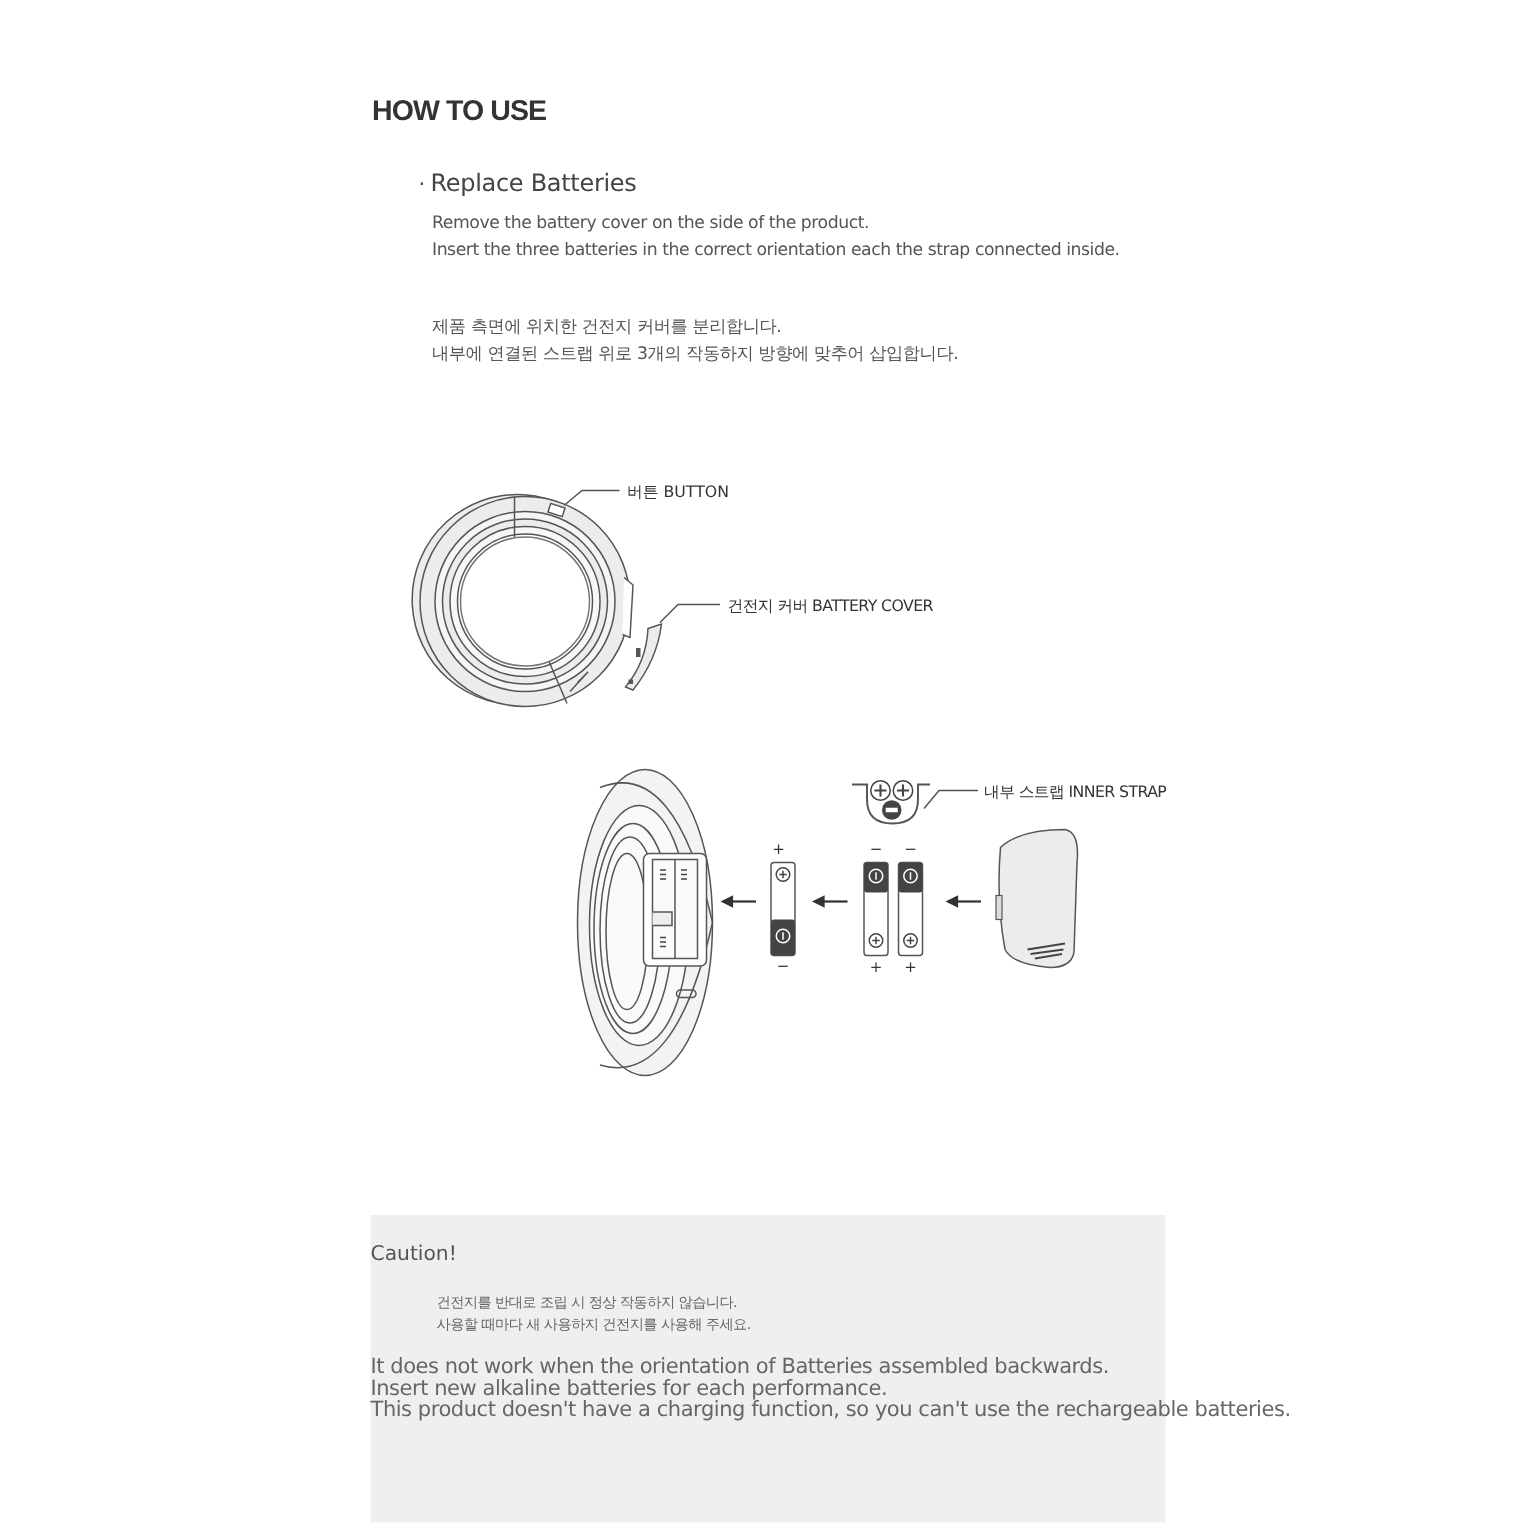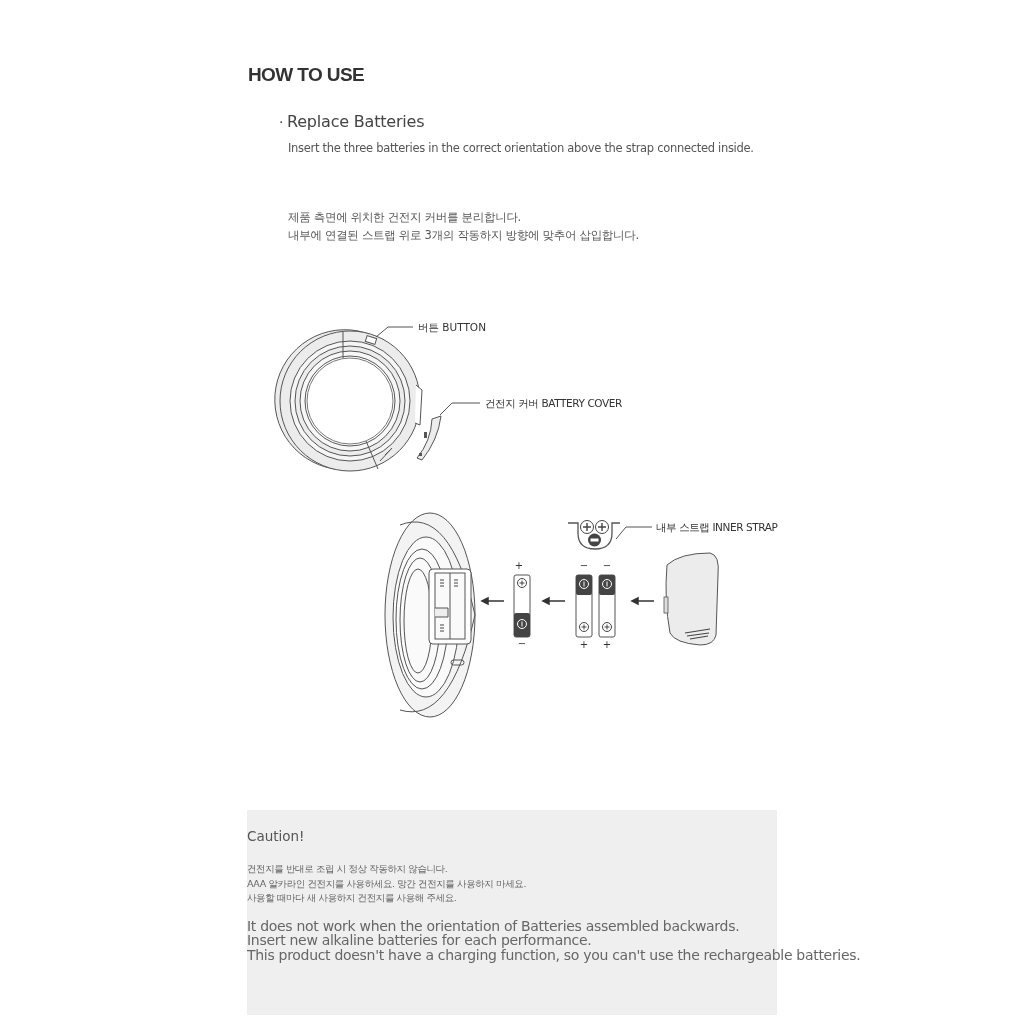--- a/index.html
+++ b/index.html
@@ -18,37 +18,38 @@
   .sec-en { top: 112px; }
   .sec-ko { top: 200px; }
 
   svg text { font-family: "DejaVu Sans", "Liberation Sans", sans-serif; }
 
   .diagram1 { position: absolute; left: 270px; top: 315px; width: 380px; height: 160px; }
   .diagram2 { position: absolute; left: 380px; top: 505px; width: 410px; height: 220px; }
 
   .caution { position: absolute; left: 247px; top: 810px; width: 530px; height: 205px; background: #efefef; text-align: left; }
   .caution-title { margin-top: 18px; font-size: 13.5px; color: #555; }
-  .caution-ko { margin-top: 18px; font-size: 9.5px; line-height: 14.5px; color: #666; letter-spacing: -0.4px; }
+  .caution-ko { margin-top: 18px; font-size: 9.5px; line-height: 14.5px; color: #666; letter-spacing: -0.4px; padding-left: 44px; }
   .caution-en { margin-top: 13px; font-size: 14px; line-height: 14.7px; color: #666; letter-spacing: -0.3px; }
   .caution-ko div, .caution-en div { white-space: nowrap; }
 </style>
 </head>
 <body>
 
 <div class="page">
 
   <h1 class="main-title">HOW TO USE</h1>
 
   <div class="section sec-en">
     <div class="section-title">
       <span class="bullet">·</span><span>Replace Batteries</span>
     </div>
     <div class="section-body">
-      <div>Insert the three batteries in the correct orientation above the strap connected inside.</div>
+      <div>Remove the battery cover on the side of the product.</div>
+      <div>Insert the three batteries in the correct orientation each the strap connected inside.</div>
     </div>
   </div>
 
   <div class="section sec-ko">
     <div class="section-body">
       <div>제품 측면에 위치한 건전지 커버를 분리합니다.</div>
       <div>내부에 연결된 스트랩 위로 3개의 작동하지 방향에 맞추어 삽입합니다.</div>
     </div>
   </div>
 
@@ -165,21 +166,20 @@
       <path d="M 287 60 Q 300 48 330 48 Q 340 50 338 70 L 336 130 Q 334 140 320 140 Q 295 138 290 128 Q 284 95 287 60 Z" fill="#ececec" stroke="#555" stroke-width="1"></path>
       <rect x="284" y="92" width="4" height="16" fill="#ddd" stroke="#555" stroke-width="0.8"></rect>
       <path d="M 305 128 l 25 -4 M 307 131 l 22 -3 M 310 134 l 18 -3" stroke="#444" stroke-width="1.2"></path>
     </g>
   </svg>
 
   <div class="caution">
     <div class="caution-title">Caution!</div>
     <div class="caution-ko">
       <div>건전지를 반대로 조립 시 정상 작동하지 않습니다.</div>
-      <div>AAA 알카라인 건전지를 사용하세요. 망간 건전지를 사용하지 마세요.</div>
       <div>사용할 때마다 새 사용하지 건전지를 사용해 주세요.</div>
     </div>
     <div class="caution-en">
       <div>It does not work when the orientation of Batteries assembled backwards.</div>
       <div>Insert new alkaline batteries for each performance.</div>
       <div>This product doesn't have a charging function, so you can't use the rechargeable batteries.</div>
     </div>
   </div>
 
 </div>

